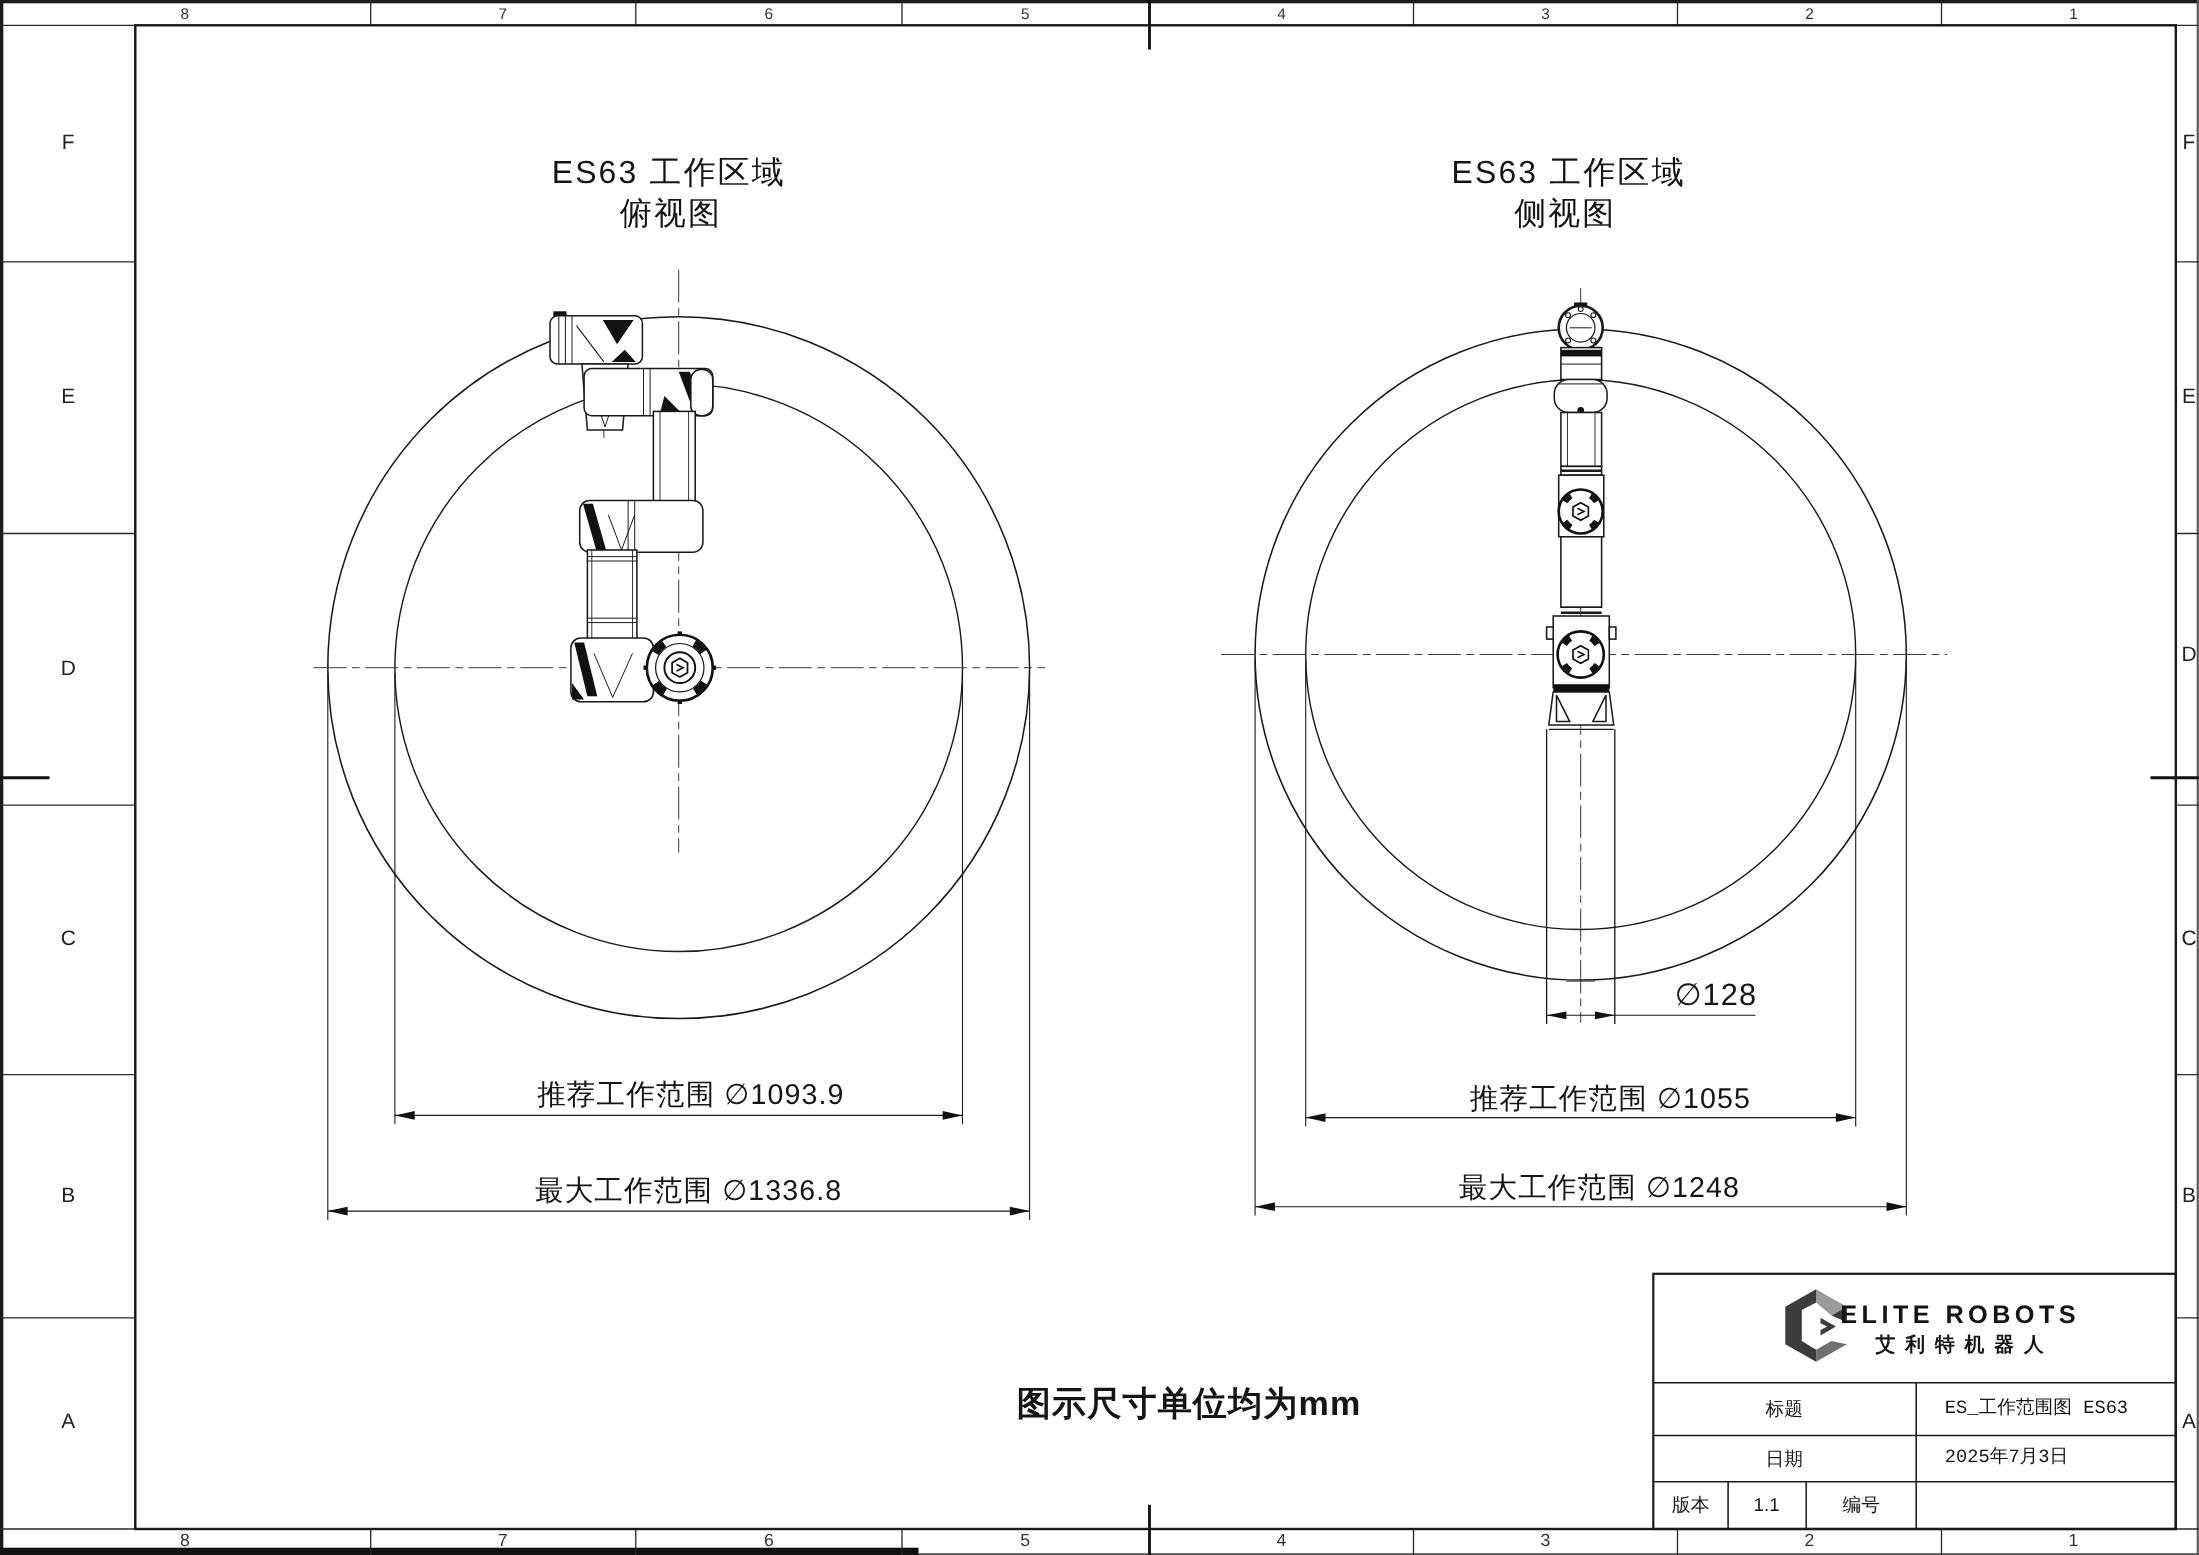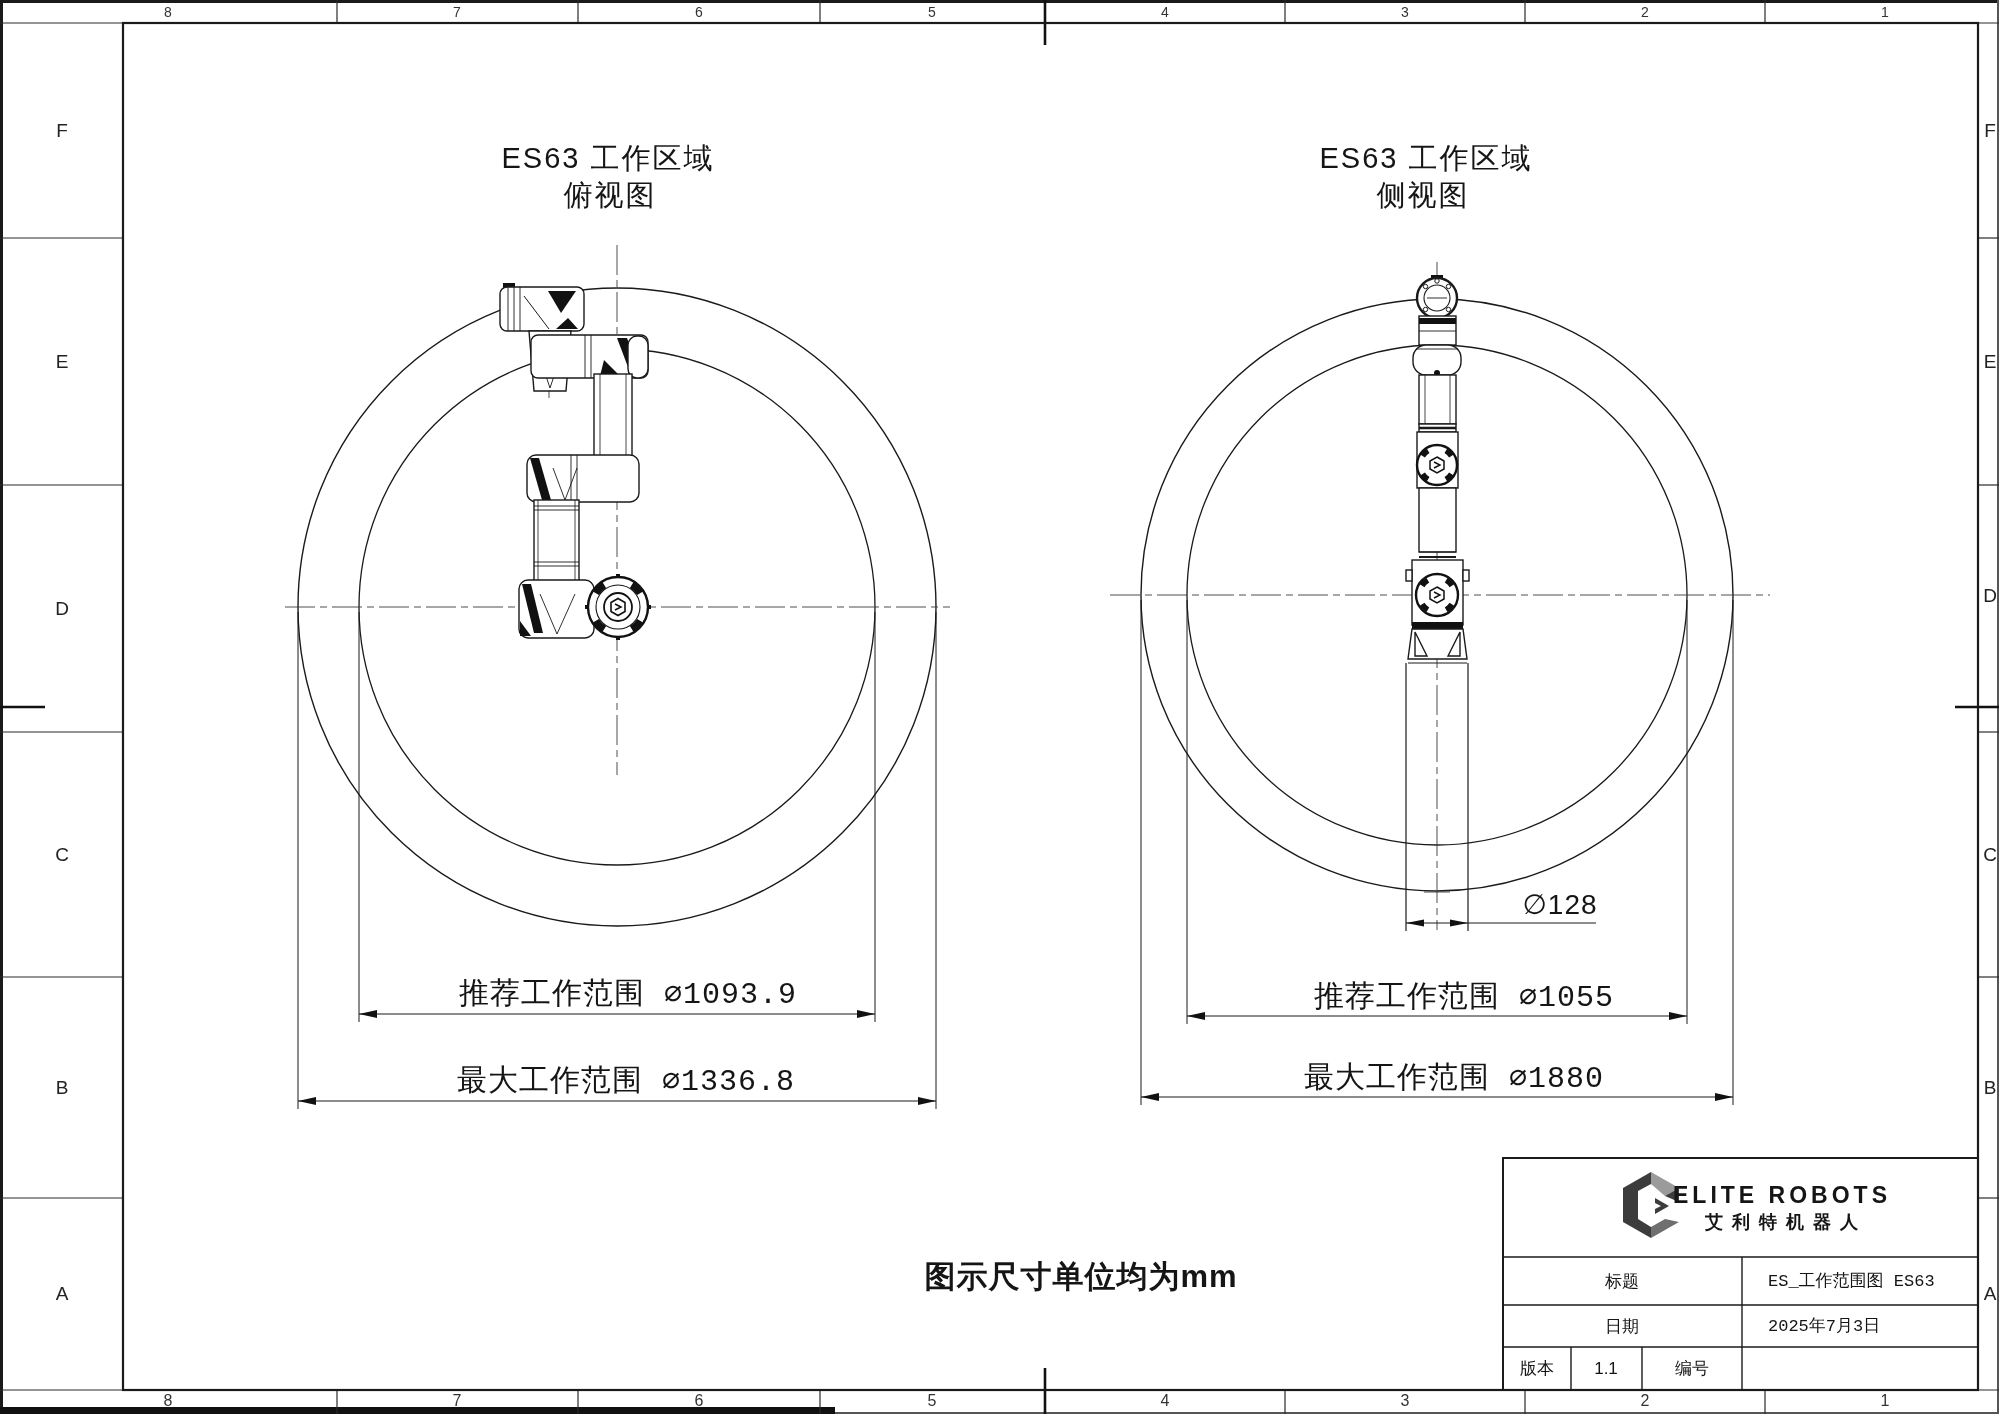--- a/index.html
+++ b/index.html
@@ -6,21 +6,21 @@
   body{width:1999px;height:1414px;position:relative;overflow:hidden;
        font-family:"Liberation Sans","DejaVu Sans",sans-serif;color:#111;}
   #stage{position:absolute;left:0;top:0;width:1999px;height:1414px;}
   svg{position:absolute;left:0;top:0;}
   .t{position:absolute;transform:translate(-50%,-50%);white-space:nowrap;
      color:#151515;line-height:1;}
   .cad{letter-spacing:1px;font-weight:400;text-align:right;}
   .zl{font-size:14px;color:#333;font-weight:400;}
   .rl{font-size:19px;color:#222;font-weight:400;}
   .vtitle{font-size:29px;font-weight:500;letter-spacing:2px;text-align:center;}
-  .dimtxt{font-size:30px;font-weight:400;letter-spacing:1px;font-family:Liberation Mono, monospace;}
+  .dimtxt{font-size:26px;font-weight:400;letter-spacing:1px;}
   .note{font-size:31px;font-weight:600;letter-spacing:1px;margin-left:15px;}
   .tb{font-size:17px;font-weight:400;}
   .brand-en{font-size:23px;font-weight:700;letter-spacing:4px;}
   .brand-cn{font-size:18px;font-weight:700;letter-spacing:9px;}
   .left-align{transform:translate(0,-50%);font-family:Liberation Mono, monospace;}
 </style>
 </head>
 <body>
 
 <div id="stage">
@@ -307,21 +307,21 @@
 <span class="t rl" style="left:1990px;top:1293px">A</span>
 
 <div class="t vtitle" style="left:608px;top:158px">ES63 工作区域</div>
 <div class="t vtitle" style="left:610px;top:195px">俯视图</div>
 <div class="t vtitle" style="left:1426px;top:158px">ES63 工作区域</div>
 <div class="t vtitle" style="left:1423px;top:195px">侧视图</div>
 
 <div class="t cad dimtxt" style="left:628px;top:995px">推荐工作范围 ∅1093.9</div>
 <div class="t cad dimtxt" style="left:626px;top:1082px">最大工作范围 ∅1336.8</div>
 <div class="t cad dimtxt" style="left:1464px;top:998px">推荐工作范围 ∅1055</div>
-<div class="t cad dimtxt" style="left:1454px;top:1079px">最大工作范围 ∅1880</div>
+<div class="t cad dimtxt" style="left:1454px;top:1079px">最大工作范围 ∅1248</div>
 <div class="t cad" style="left:1560px;top:905px;font-size:28px">∅128</div>
 
 <div class="t note" style="left:1066px;top:1276px">图示尺寸单位均为mm</div>
 
 <div class="t brand-en" style="left:1782px;top:1195px">ELITE ROBOTS</div>
 <div class="t brand-cn" style="left:1786px;top:1222px">艾利特机器人</div>
 <div class="t tb" style="left:1622px;top:1281px">标题</div>
 <div class="t tb left-align" style="left:1768px;top:1281px">ES_工作范围图 ES63</div>
 <div class="t tb" style="left:1622px;top:1326px">日期</div>
 <div class="t tb left-align" style="left:1768px;top:1326px">2025年7月3日</div>

